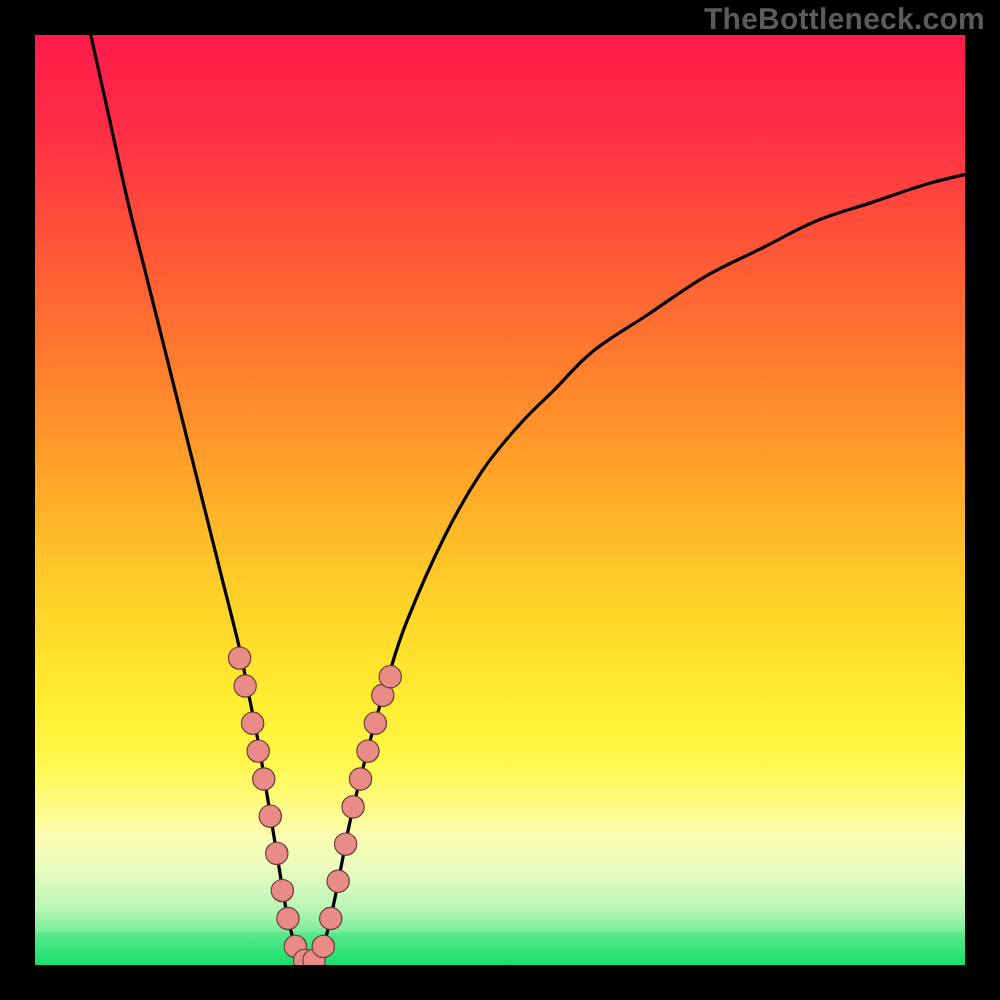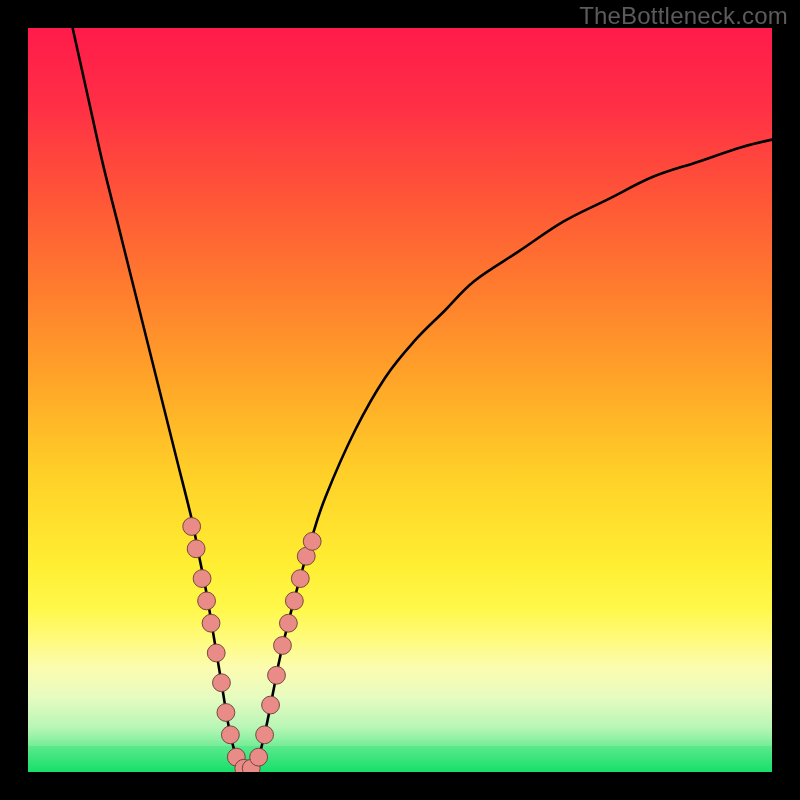--- a/index.html
+++ b/index.html
@@ -32,21 +32,21 @@
     position: absolute;
     left: 0;
     right: 0;
   }
   .watermark {
     position: absolute;
     top: 2px;
     right: 12px;
     color: #5b5b5b;
     font-size: 24px;
-    font-weight: 400;
+    font-weight: 700;
     letter-spacing: 0.2px;
   }
   svg.curve {
     position: absolute;
     inset: 0;
     width: 100%;
     height: 100%;
   }
 </style>
 </head>

